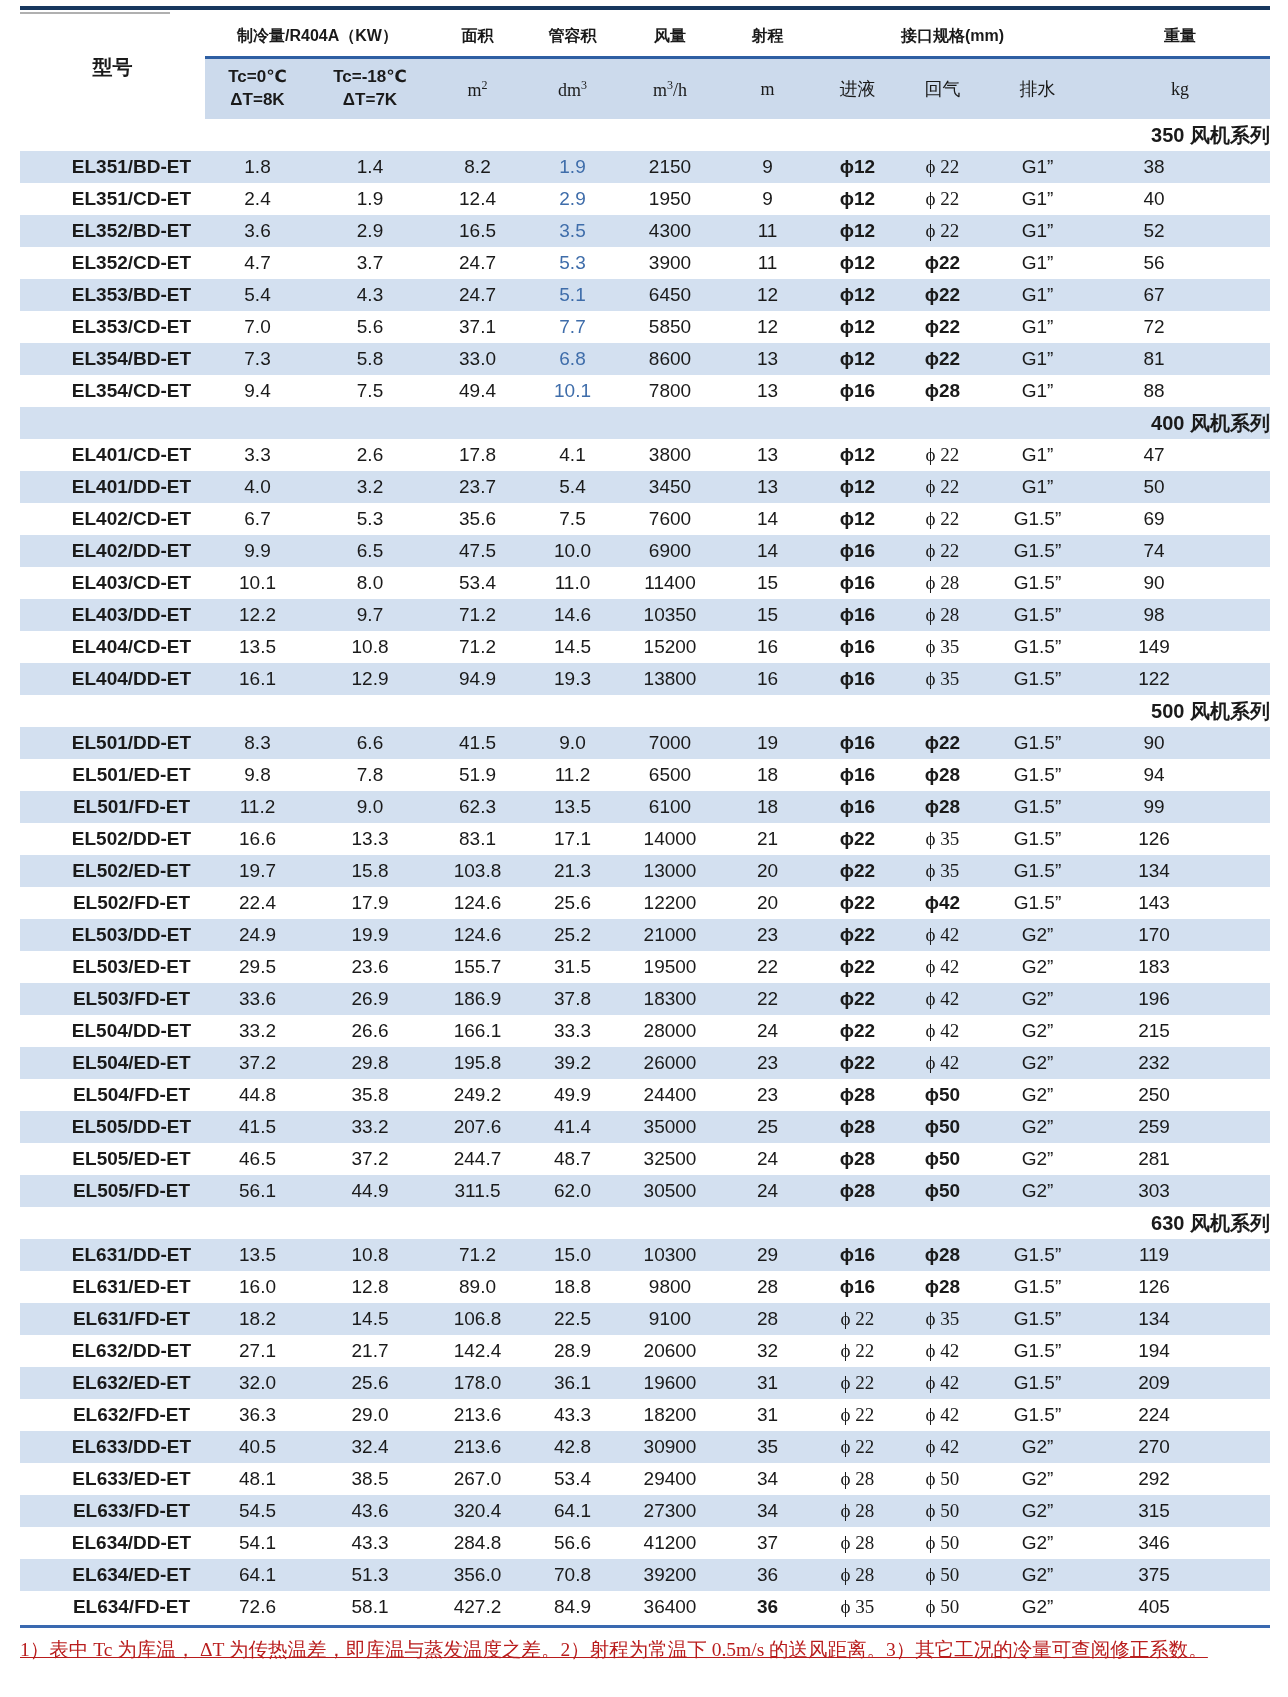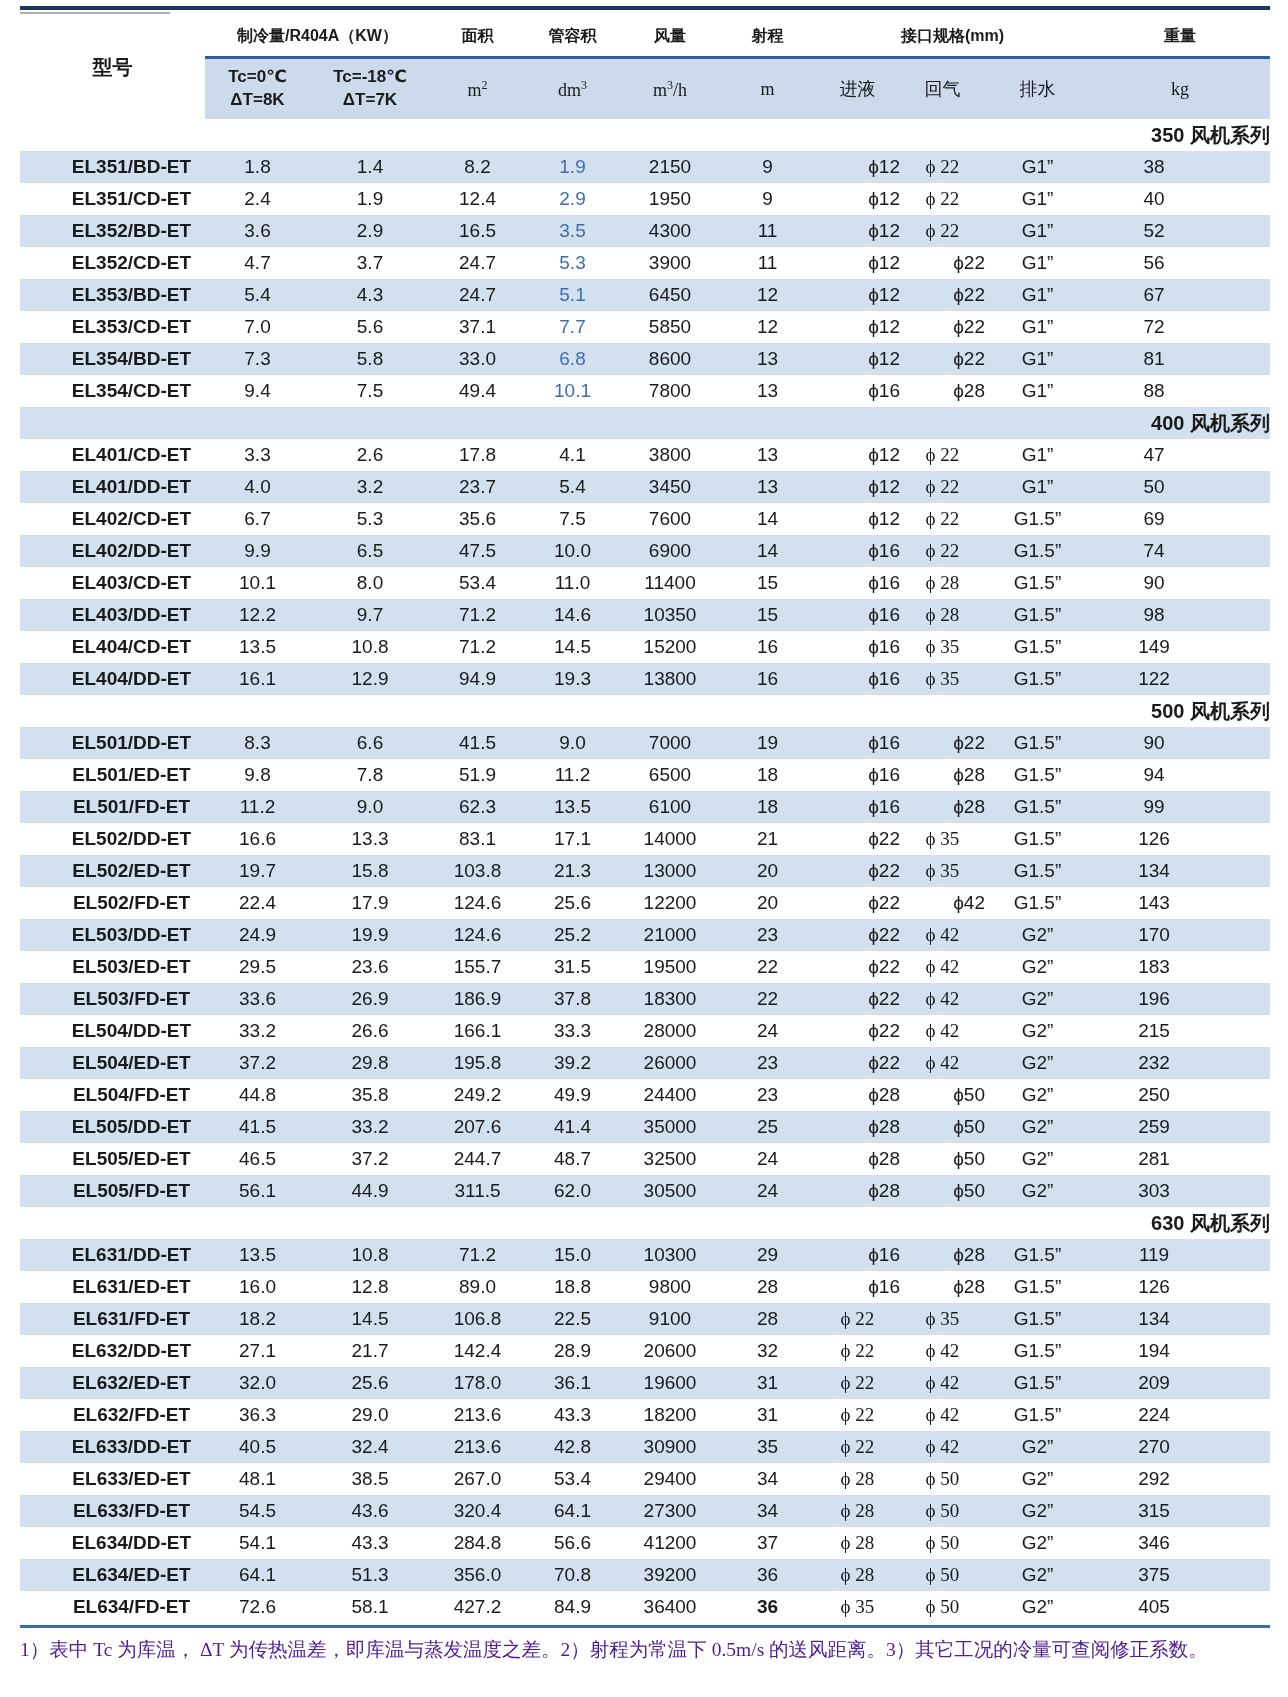--- a/index.html
+++ b/index.html
@@ -61,31 +61,32 @@
     padding-left:38px;
     font-weight:bold;
   }
   tr.section td{
     text-align:right;
     padding-left:2px;
     font-weight:bold;
     font-size:20px;
   }
   td.vol-blue{color:#3f6daa;}
-  td.phi-b{font-weight:normal;text-align:right;}
+  td.phi-b{font-weight:bold;}
   td.phi-s{font-family:"Liberation Serif","DejaVu Serif",serif;}
   td.range-bold{font-weight:bold;}
   td.weight{padding-right:52px;}
   .bottom-rule{height:3px;background:#3a69b0;margin-top:2px;}
   .footnote{
     font-family:"Liberation Serif","DejaVu Serif",serif;
     font-size:19.5px;
     line-height:1.65;
     margin-top:6px;
-    color:#4c1d95;
+    color:#b91c1c;
+    text-decoration:underline;
   }
 </style>
 </head>
 <body>
 
 <div class="page">
   <div class="top-rule"></div>
   <div class="top-rule-artifact"></div>
 
   <table class="spec">

